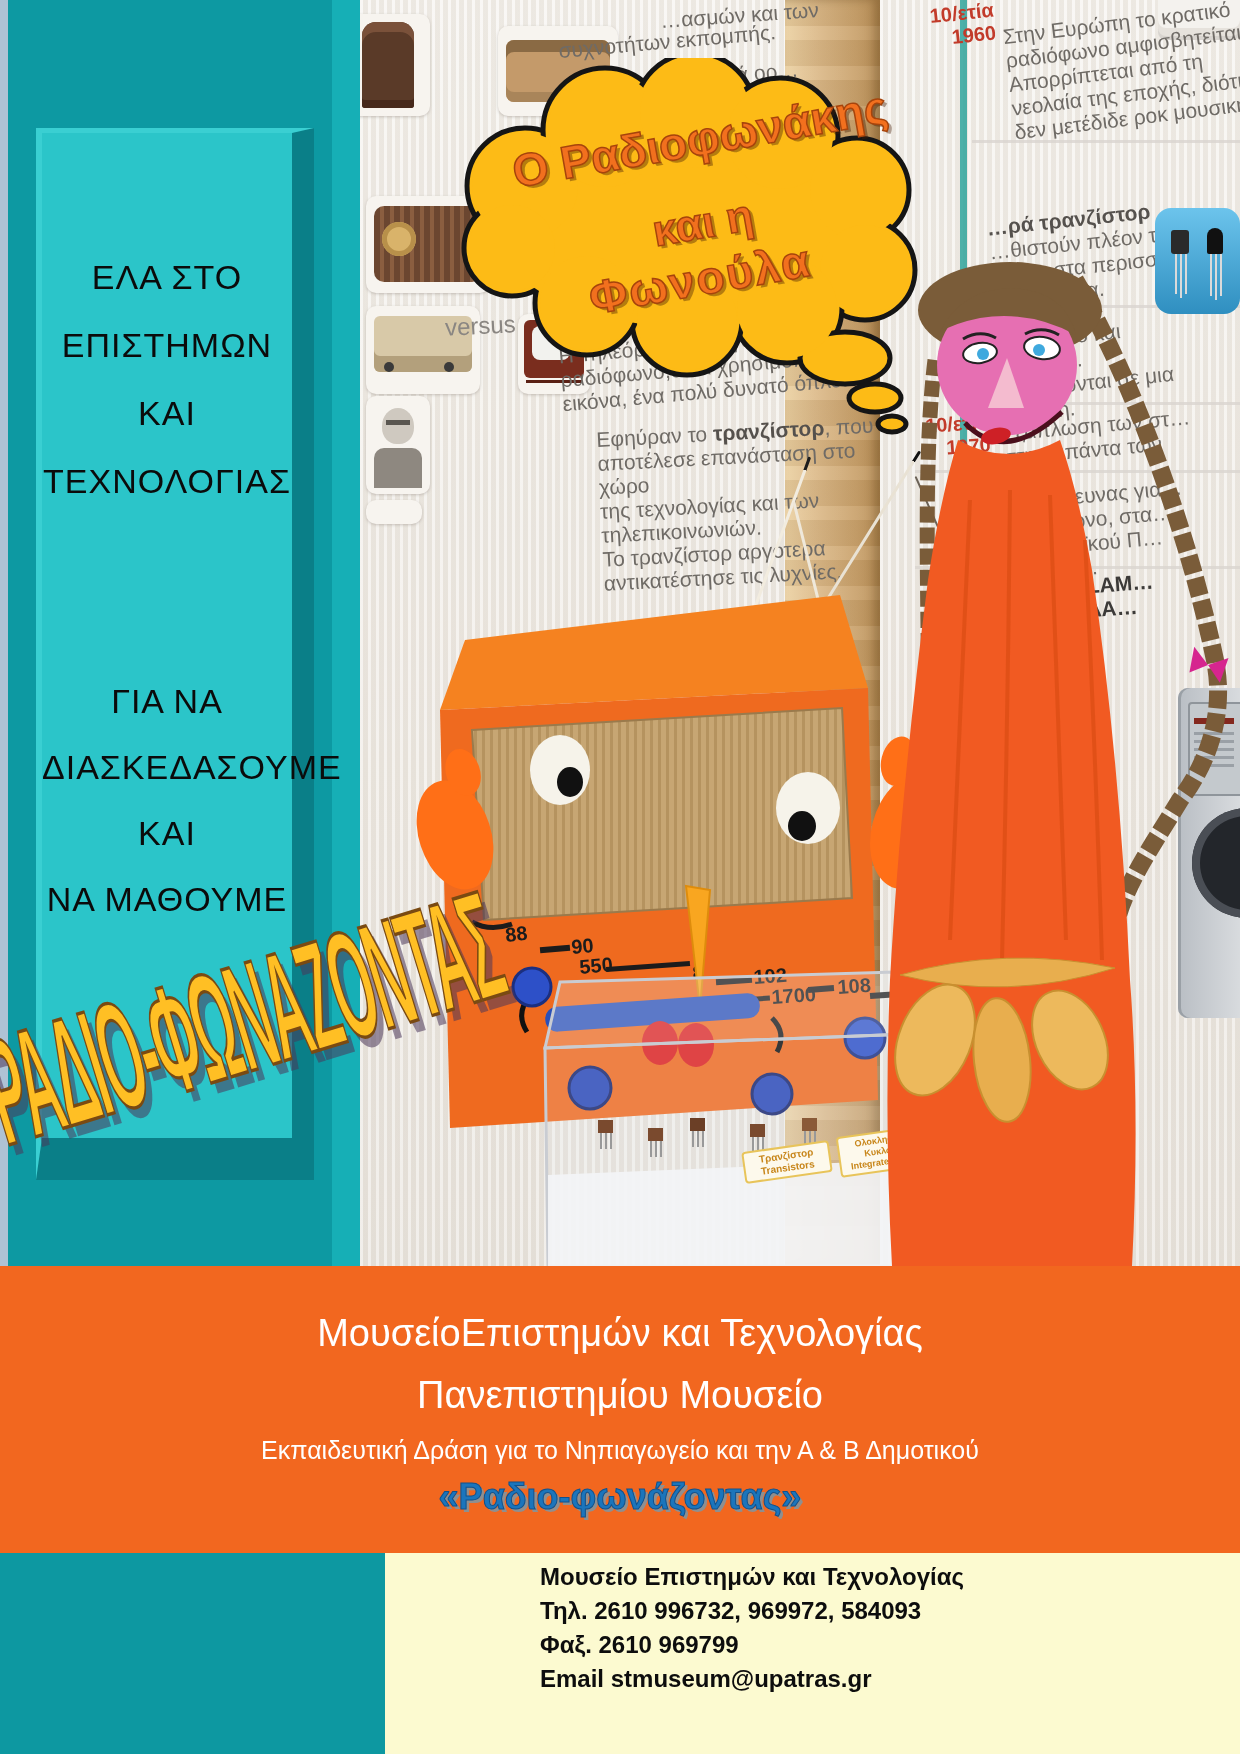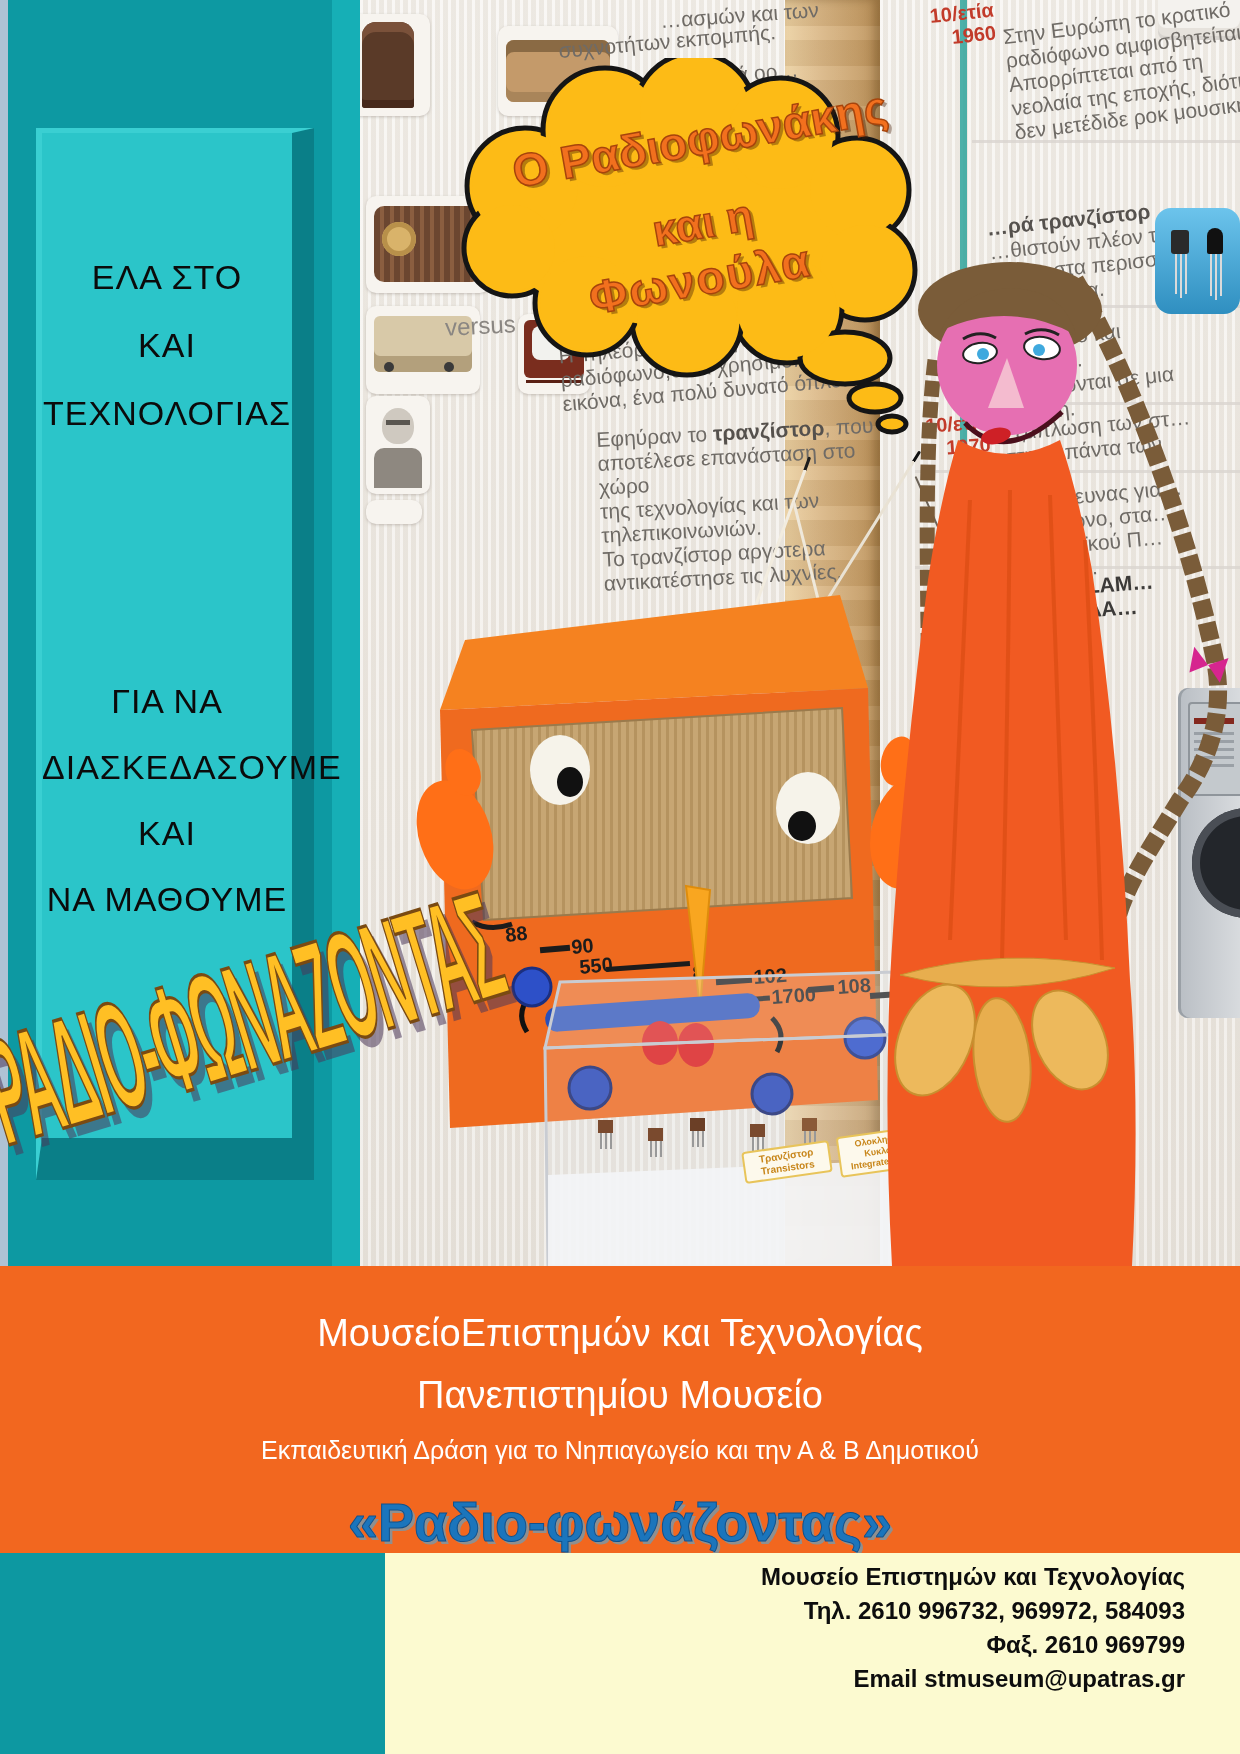--- a/index.html
+++ b/index.html
@@ -43,38 +43,39 @@
   .wordart span{display:inline-block;font-size:90px;font-weight:bold;letter-spacing:-4px;
         transform:scaleX(.60) scaleY(1.70);transform-origin:0 100%;
         color:#FFBF24;-webkit-text-stroke:2px #7A4A12;
         text-shadow:6px 7px 0 rgba(75,55,90,.55);white-space:nowrap;}
   
   .orange-band{left:0;top:1266px;width:1240px;height:287px;background:#F2671F;}
   .band-line{position:absolute;left:10px;width:1220px;text-align:center;color:#ffffff;margin-top:32px;}
   .band-title{color:#1B75BC;-webkit-text-stroke:1px #11518C;text-shadow:3px 3px 0 #8f8f8f;font-weight:bold;}
   .footer-teal{left:0;top:1553px;width:385px;height:201px;background:#0D98A1;}
   .footer-cream{left:385px;top:1553px;width:855px;height:201px;background:#FCFAD0;}
-  .contact{left:540px;top:1560px;width:645px;text-align:right;color:#0d0d0d;
+  .contact{left:540px;top:1560px;width:645px;text-align:left;color:#0d0d0d;
         font-weight:bold;font-size:24px;line-height:34px;}
   .dialnum{font:bold 20px "Liberation Sans",sans-serif;fill:#1c1c1c;}
   .diamond{display:inline-block;width:9px;height:9px;background:#D6258F;transform:rotate(45deg);margin-left:8px;}
   .stick{position:absolute;border-radius:2px;}
 </style>
 </head>
 <body>
 
 <div class="page">
 
   <div class="abs edge-strip"></div>
   <div class="abs sidebar-bg"></div>
   <div class="abs sidebar-strip"></div>
 
   <div class="abs sidebar-panel">
     <div class="side-text" style="top:110px;">
       <div>ΕΛΑ ΣΤΟ</div>
+      <div>ΕΠΙΣΤΗΜΩΝ</div>
       <div>ΚΑΙ</div>
       <div>ΤΕΧΝΟΛΟΓΙΑΣ</div>
     </div>
     <div class="side-text" style="top:535px;line-height:66px;">
       <div>ΓΙΑ ΝΑ</div>
       <div>ΔΙΑΣΚΕΔΑΣΟΥΜΕ</div>
       <div>ΚΑΙ</div>
       <div>ΝΑ ΜΑΘΟΥΜΕ</div>
     </div>
   </div>
@@ -386,21 +387,21 @@
   </div>
 
   <div class="abs wordart">
     <span>ΡΑΔΙΟ-ΦΩΝΑΖΟΝΤΑΣ</span>
   </div>
 
   <div class="abs orange-band">
     <div class="band-line" style="top:14px;font-size:38px;">ΜουσείοΕπιστημών και Τεχνολογίας</div>
     <div class="band-line" style="top:76px;font-size:38px;">Πανεπιστημίου Μουσείο</div>
     <div class="band-line" style="top:138px;font-size:25px;">Εκπαιδευτική Δράση για το Νηπιαγωγείο και την Α &amp; Β Δημοτικού</div>
-    <div class="band-line band-title" style="top:193px;font-size:54px;text-align:center;">«Ραδιο-φωνάζοντας»</div>
+    <div class="band-line band-title" style="top:178px;font-size:36px;text-align:center;">«Ραδιο-φωνάζοντας»</div>
   </div>
 
   <div class="abs footer-teal"></div>
   <div class="abs footer-cream"></div>
   <div class="abs contact">
     <div>Μουσείο Επιστημών και Τεχνολογίας</div>
     <div>Τηλ. 2610 996732, 969972, 584093</div>
     <div>Φαξ. 2610 969799</div>
     <div>Email stmuseum@upatras.gr</div>
   </div>

